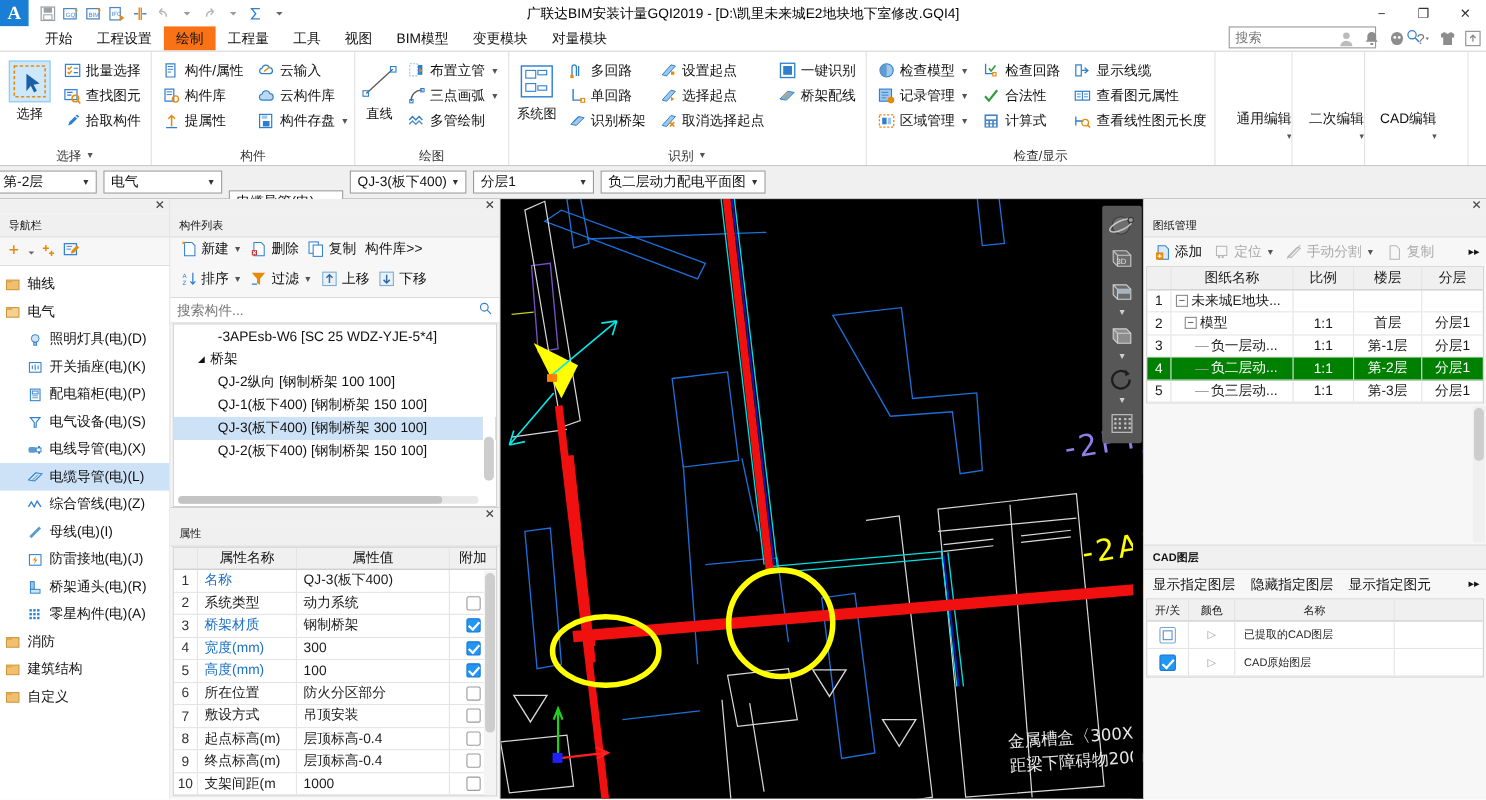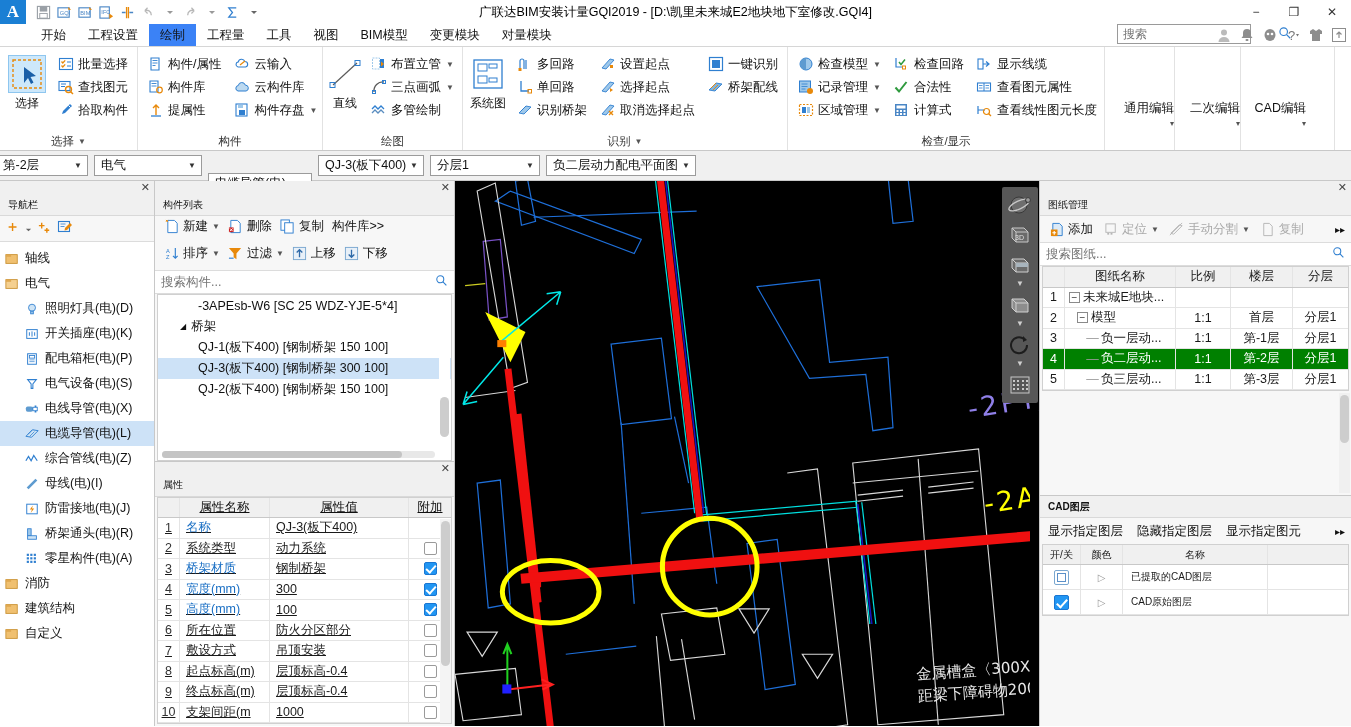--- a/index.html
+++ b/index.html
@@ -33,21 +33,21 @@
 
   
   .menurow{
     height:22px;display:flex;align-items:stretch;background:#fff;position:relative;
   }
   .menurow .spacer{width:30px;}
   .menuitem{
     padding:0 11px;display:flex;align-items:center;font-size:12.5px;color:#111;
     height:22px;
   }
-  .menuitem.active{background:#3b82f6;}
+  .menuitem.active{background:#f97316;}
   .searchbox{
     position:absolute;right:100px;top:0px;width:134px;height:20px;border:1px solid #9a9a9a;
     background:#fff;display:flex;align-items:center;padding:0 3px 0 5px;
   }
   .searchbox input{
     border:0;outline:0;flex:1;font-size:12px;font-family:inherit;background:transparent;
   }
   .hdr-icons{position:absolute;right:2px;top:1px;display:flex;align-items:center;gap:3px;}
   .hdr-icons .hi{width:20px;height:20px;display:flex;align-items:center;justify-content:center;color:#777;}
 
@@ -127,21 +127,21 @@
   .clrow.indent2{padding-left:40px;}
   .clrow.sel{background:#cde2f7;}
   .cl-hscroll{position:absolute;left:4px;right:16px;bottom:2px;height:7px;background:#e8e8e8;border-radius:4px;}
   .cl-hscroll i{display:block;width:88%;height:7px;background:#c4c4c4;border-radius:4px;}
   .cl-vscroll{position:absolute;right:1px;top:1px;bottom:1px;width:11px;background:#fff;}
   .cl-vscroll i{position:absolute;left:1px;right:1px;top:62%;height:40px;background:#cdcdcd;border-radius:5px;}
 
   
   .proppanel{flex:1;display:flex;flex-direction:column;background:#f7f7f7;border-top:1px solid #c8c8c8;}
   .ptable{flex:1;background:#fff;margin:0 2px 2px 2px;border:1px solid #d0d0d0;overflow:hidden;position:relative;}
-  .prow{height:20.5px;display:flex;align-items:stretch;border-bottom:1px solid #e4e4e4;font-size:12.5px;text-decoration:underline;}
+  .prow{height:20.5px;display:flex;align-items:stretch;border-bottom:1px solid #e4e4e4;font-size:12.5px;}
   .prow.head{background:#f0f0f0;color:#111;border-bottom:1px solid #c8c8c8;font-size:12.5px;}
   .pc-idx{width:22px;display:flex;align-items:center;justify-content:center;border-right:1px solid #e4e4e4;color:#333;}
   .pc-name{width:90px;display:flex;align-items:center;padding-left:6px;border-right:1px solid #e4e4e4;}
   .pc-val{flex:1;display:flex;align-items:center;padding-left:6px;border-right:1px solid #e4e4e4;}
   .pc-add{width:42px;display:flex;align-items:center;justify-content:center;}
   .prow.head .pc-name,.prow.head .pc-val,.prow.head .pc-add{justify-content:center;padding-left:0;}
   .blue{color:#1a6fc4;}
   .cbox{width:13px;height:13px;border:1px solid #9a9a9a;background:#fff;border-radius:2px;}
   .cbox.on{background:#2196f3;border-color:#1976d2;position:relative;}
   .cbox.on::after{content:"";position:absolute;left:3px;top:0px;width:4px;height:8px;
@@ -1033,20 +1033,23 @@
             <path d="M9.8 9.8 L14 14" stroke="#2f7fd0" stroke-width="1.4"></path>
           </svg></span>
     </div>
     <div class="cl-list">
       <div class="clrow indent2">
           <span>-3APEsb-W6 [SC 25 WDZ-YJE-5*4]</span>
         </div>
       <div class="clrow indent1">
           <span style="font-size:8px;margin-right:5px;">◢</span>
           <span>桥架</span>
+        </div>
+      <div class="clrow indent2">
+          <span>QJ-2纵向 [钢制桥架 100 100]</span>
         </div>
       <div class="clrow indent2">
           <span>QJ-1(板下400)  [钢制桥架 150 100]</span>
         </div>
       <div class="clrow indent2 sel">
           <span>QJ-3(板下400)  [钢制桥架 300 100]</span>
         </div>
       <div class="clrow indent2">
           <span>QJ-2(板下400)  [钢制桥架 150 100]</span>
         </div>
@@ -1355,27 +1358,20 @@
             <svg width="15" height="15" viewBox="0 0 16 16">
               <path d="M4 1.5 h6 l3 3 v10 h-9z" fill="none" stroke="#b5b5b5"></path>
             </svg>
           </span>
         <span>复制</span>
       </div>
       <div class="tbtn" style="margin-left:auto;padding-right:6px;font-size:10px;">
         <span>▸▸</span>
       </div>
     </div>
-    <div class="dwg-search">
-      <input placeholder="搜索图纸..." style="">
-      <span><svg width="13" height="13" viewBox="0 0 16 16">
-            <circle cx="6.5" cy="6.5" r="4.3" fill="none" stroke="#2f7fd0" stroke-width="1.3"></circle>
-            <path d="M9.8 9.8 L14 14" stroke="#2f7fd0" stroke-width="1.4"></path>
-          </svg></span>
-    </div>
     <div class="dtable">
       <div class="drow head">
         <div class="dc-idx"></div>
         <div class="dc-name">图纸名称</div>
         <div class="dc-sc">比例</div>
         <div class="dc-fl">楼层</div>
         <div class="dc-sub">分层</div>
       </div>
       <div class="drow">
         <div class="dc-idx">1</div>

